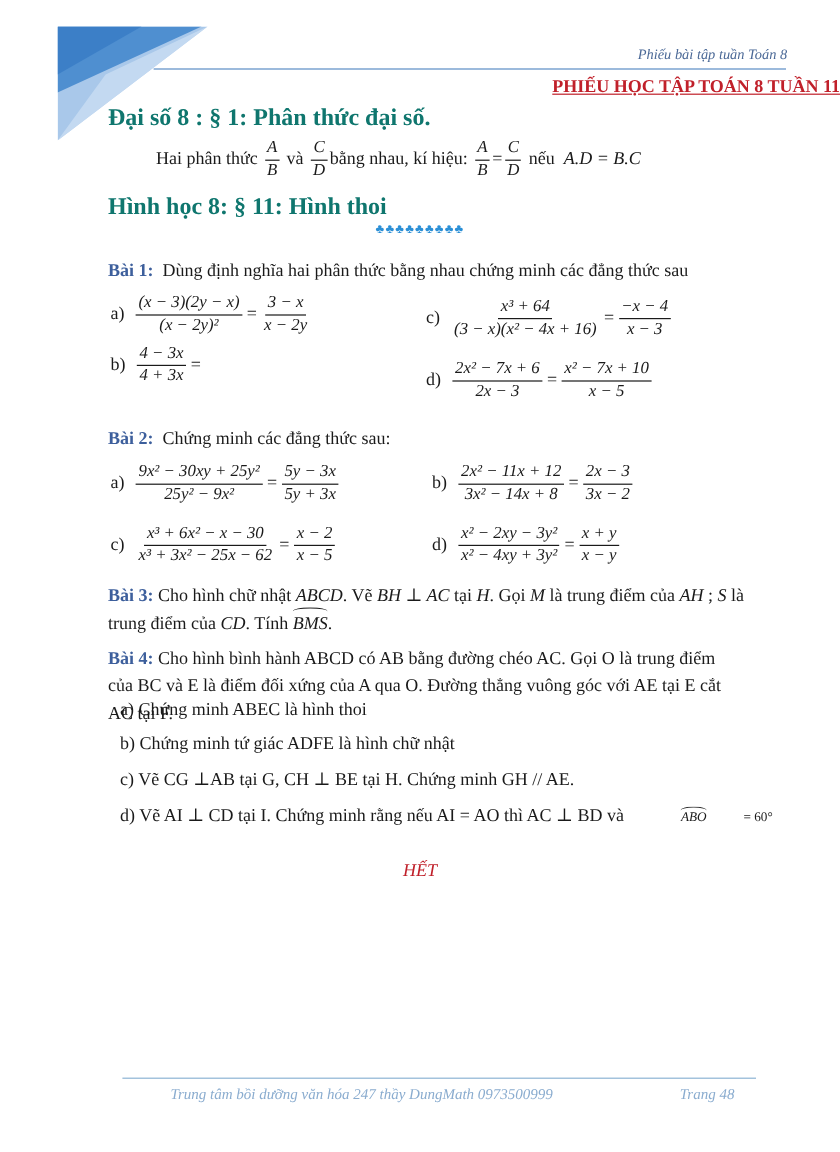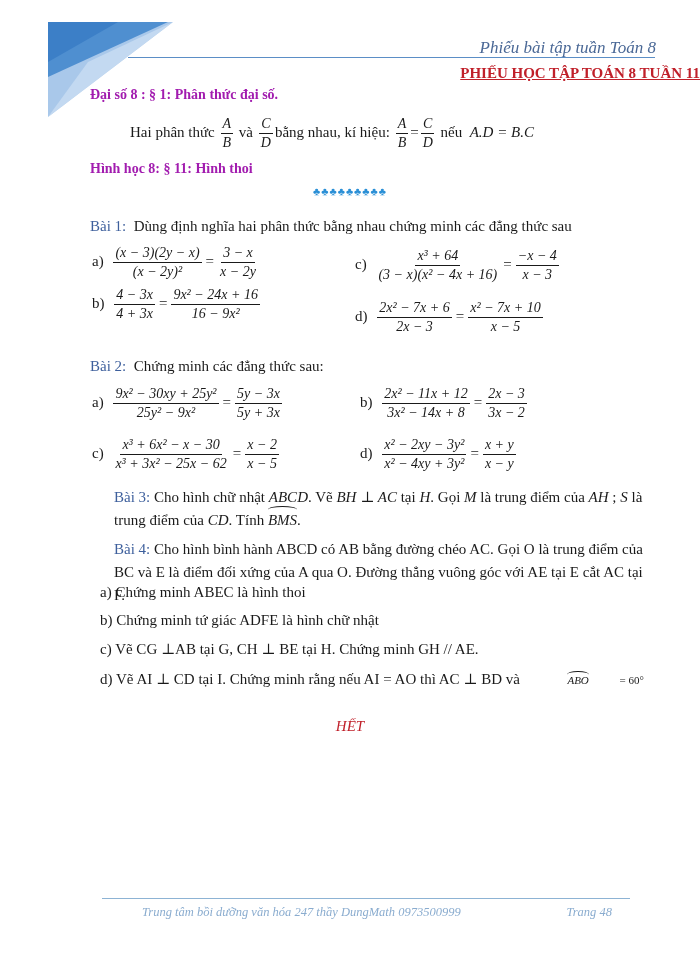--- a/index.html
+++ b/index.html
@@ -1,33 +1,33 @@
 <!DOCTYPE html>
 <html><head>
 <meta charset="utf-8">
 <style>
   html, body { margin: 0; padding: 0; background: #ffffff; }
   body { width: 700px; height: 960px; position: relative; overflow: hidden;
          font-family: "Liberation Serif", "DejaVu Serif", serif; color: #1a1a1a; }
   .corner { position: absolute; left: 48px; top: 22px; width: 130px; height: 95px; }
-  .header-text { position: absolute; right: 44px; top: 38px; font-style: italic; font-size: 17px; color: #4a6896; }
+  .header-text { position: absolute; right: 44px; top: 38px; font-style: italic; font-size: 12px; color: #4a6896; }
   .header-line { position: absolute; left: 128px; right: 45px; top: 57px; height: 0; border-top: 1.5px solid #5b8ec6; }
   .title { position: absolute; left: 0; right: 0; top: 65px; text-align: right; font-weight: bold; font-size: 15px; color: #c0202a; text-decoration: underline; }
-  .section { position: absolute; left: 90px; font-weight: bold; font-size: 14px; color: #a21caf; }
+  .section { position: absolute; left: 90px; font-weight: bold; font-size: 20px; color: #0f766e; }
   .line { position: absolute; font-size: 15px; white-space: nowrap; }
   .m { font-style: italic; }
   .frac { display: inline-flex; flex-direction: column; align-items: center; vertical-align: middle; font-size: 14px; line-height: 1.15; margin: 0 2px; }
   .frac .num { padding: 0 2px 1px; border-bottom: 1px solid #1a1a1a; }
   .frac .den { padding: 1px 2px 0; }
   .mi { font-style: italic; }
   .label { display: inline-block; margin-right: 4px; }
   .eq { margin: 0 2px; }
   .clubs { position: absolute; top: 185px; left: 0; right: 0; text-align: center; color: #2a8fd6; font-size: 11px; letter-spacing: 1px; }
-  .bai { font-weight: normal; color: #3d5f9c; }
-  .para { position: absolute; left: 90px; width: 530px; font-size: 15px; line-height: 23px; margin-left: 24px; }
+  .bai { font-weight: bold; color: #3d5f9c; }
+  .para { position: absolute; left: 90px; width: 530px; font-size: 15px; line-height: 23px; }
   .het { position: absolute; left: 0; right: 0; top: 718px; text-align: center; font-weight: normal; font-style: italic; color: #c0202a; font-size: 15px; }
   .footer-line { position: absolute; left: 102px; right: 70px; top: 898px; border-top: 1.5px solid #8db3d4; }
   .footer-left { position: absolute; left: 122px; top: 905px; font-style: italic; font-size: 12.5px; color: #8aaccf; margin-left: 20px; }
   .footer-right { position: absolute; right: 88px; top: 905px; font-style: italic; font-size: 12.5px; color: #8aaccf; }
   .arc { display: inline-block; position: relative; font-style: italic; }
   .arc::before { content: ""; position: absolute; left: 0; right: 0; top: -3px; height: 6px; border-top: 1px solid #1a1a1a; border-radius: 50% 50% 0 0; }
 </style>
 </head>
 <body>
 
@@ -85,24 +85,21 @@
       <span class="num mi">3 − x</span>
       <span class="den mi">x − 2y</span>
     </span>
 </div>
 
 <div class="line" style="left:92px; top:287px;">
   <span class="label">b)</span>
   <span class="frac">
       <span class="num mi">4 − 3x</span>
       <span class="den mi">4 + 3x</span>
-    </span><span class="eq">=</span><span class="frac">
-      <span class="num mi">9x² − 24x + 16</span>
-      <span class="den mi">16 − 9x²</span>
-    </span>
+    </span><span class="eq">=</span>
 </div>
 
 <div class="line" style="left:355px; top:248px;">
   <span class="label">c)</span>
   <span class="frac">
       <span class="num mi">x³ + 64</span>
       <span class="den mi">(3 − x)(x² − 4x + 16)</span>
     </span><span class="eq">=</span><span class="frac">
       <span class="num mi">−x − 4</span>
       <span class="den mi">x − 3</span>

